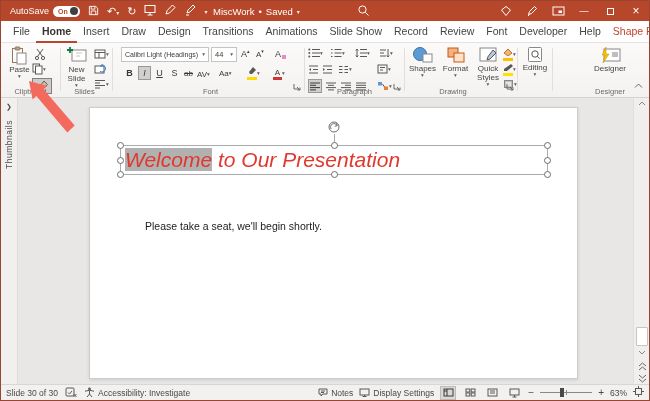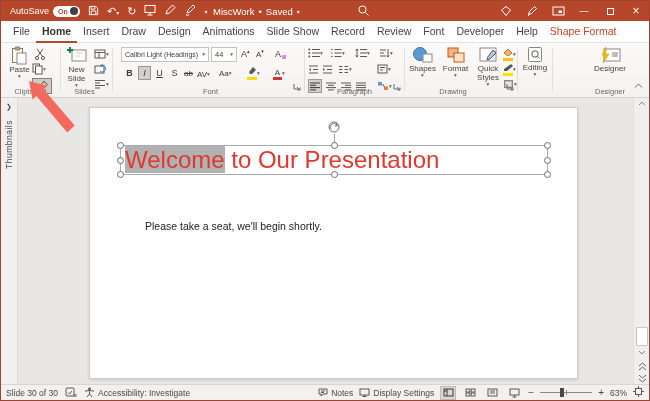--- a/index.html
+++ b/index.html
@@ -41,21 +41,21 @@
   .active-btn{background:#d2d0ce;border:1px solid #99979a}
   .painter-hl{background:#cdcbc9;border:1px solid #827f7c}
 
   
   .workspace{position:absolute;top:97px;left:0;right:0;height:288px;background:#e9e7e6}
   .thumbstrip{position:absolute;left:0;top:0;bottom:0;width:17px;background:#f2f0ef;border-right:1px solid #dddbd9;font-size:8.5px;color:#4f4d4b}
   .thumbstrip .expand{position:absolute;top:5px;left:5px;font-size:7px}
   .vtext{position:absolute;top:22px;left:3px;writing-mode:vertical-rl;transform:rotate(180deg);letter-spacing:.5px}
   .slide{position:absolute;left:88px;top:9px;width:489px;height:272px;background:#fff;border:1px solid #cfcdcb;box-shadow:0 1px 3px rgba(0,0,0,.12)}
   .textbox{position:absolute;left:30px;top:37px;width:428px;height:30px;border:1px solid #ababab}
-  .titleline{position:absolute;left:4px;top:0;height:28px;line-height:28px;font-size:24px;white-space:nowrap;color:#e0382d}
+  .titleline{position:absolute;left:4px;top:0;height:28px;line-height:28px;font-size:21px;font-style:italic;white-space:nowrap;color:#e0382d}
   .sel{background:#b1b1b1}
   .handle{position:absolute;width:7px;height:7px;border:1px solid #6e6c6b;border-radius:50%;background:#fff}
   .rot-line{position:absolute;width:1px;height:11px;background:#a9a7a5;left:213px;top:-12px}
   .rot-handle{position:absolute;left:206px;top:-26px}
   .bodytext{position:absolute;left:55px;top:112px;font-size:10.5px;color:#1d1c1b}
 
   
   .vscroll{position:absolute;right:0;top:0;bottom:0;width:16px;background:#f0efee;border-left:1px solid #e2e0de;display:block}
   .vs-item{position:absolute;left:2px;width:12px;display:flex;justify-content:center;align-items:center}
   .vs-thumb{position:absolute;left:2px;top:229px;width:12px;height:19px;background:#fff;border:1px solid #c8c6c4;border-radius:1px}
@@ -138,20 +138,21 @@
       <span class="tbtn" style="font-size:12px">×</span>
     </div>
   </div>
 
   <div class="menubar">
     <span class="tab">File</span>
     <span class="tab active">Home</span>
     <span class="tab">Insert</span>
     <span class="tab">Draw</span>
     <span class="tab">Design</span>
+    <span class="tab">Transitions</span>
     <span class="tab">Animations</span>
     <span class="tab">Slide Show</span>
     <span class="tab">Record</span>
     <span class="tab">Review</span>
     <span class="tab">Font</span>
     <span class="tab">Developer</span>
     <span class="tab">Help</span>
     <span class="tab contextual">Shape Format</span>
 
   </div>

